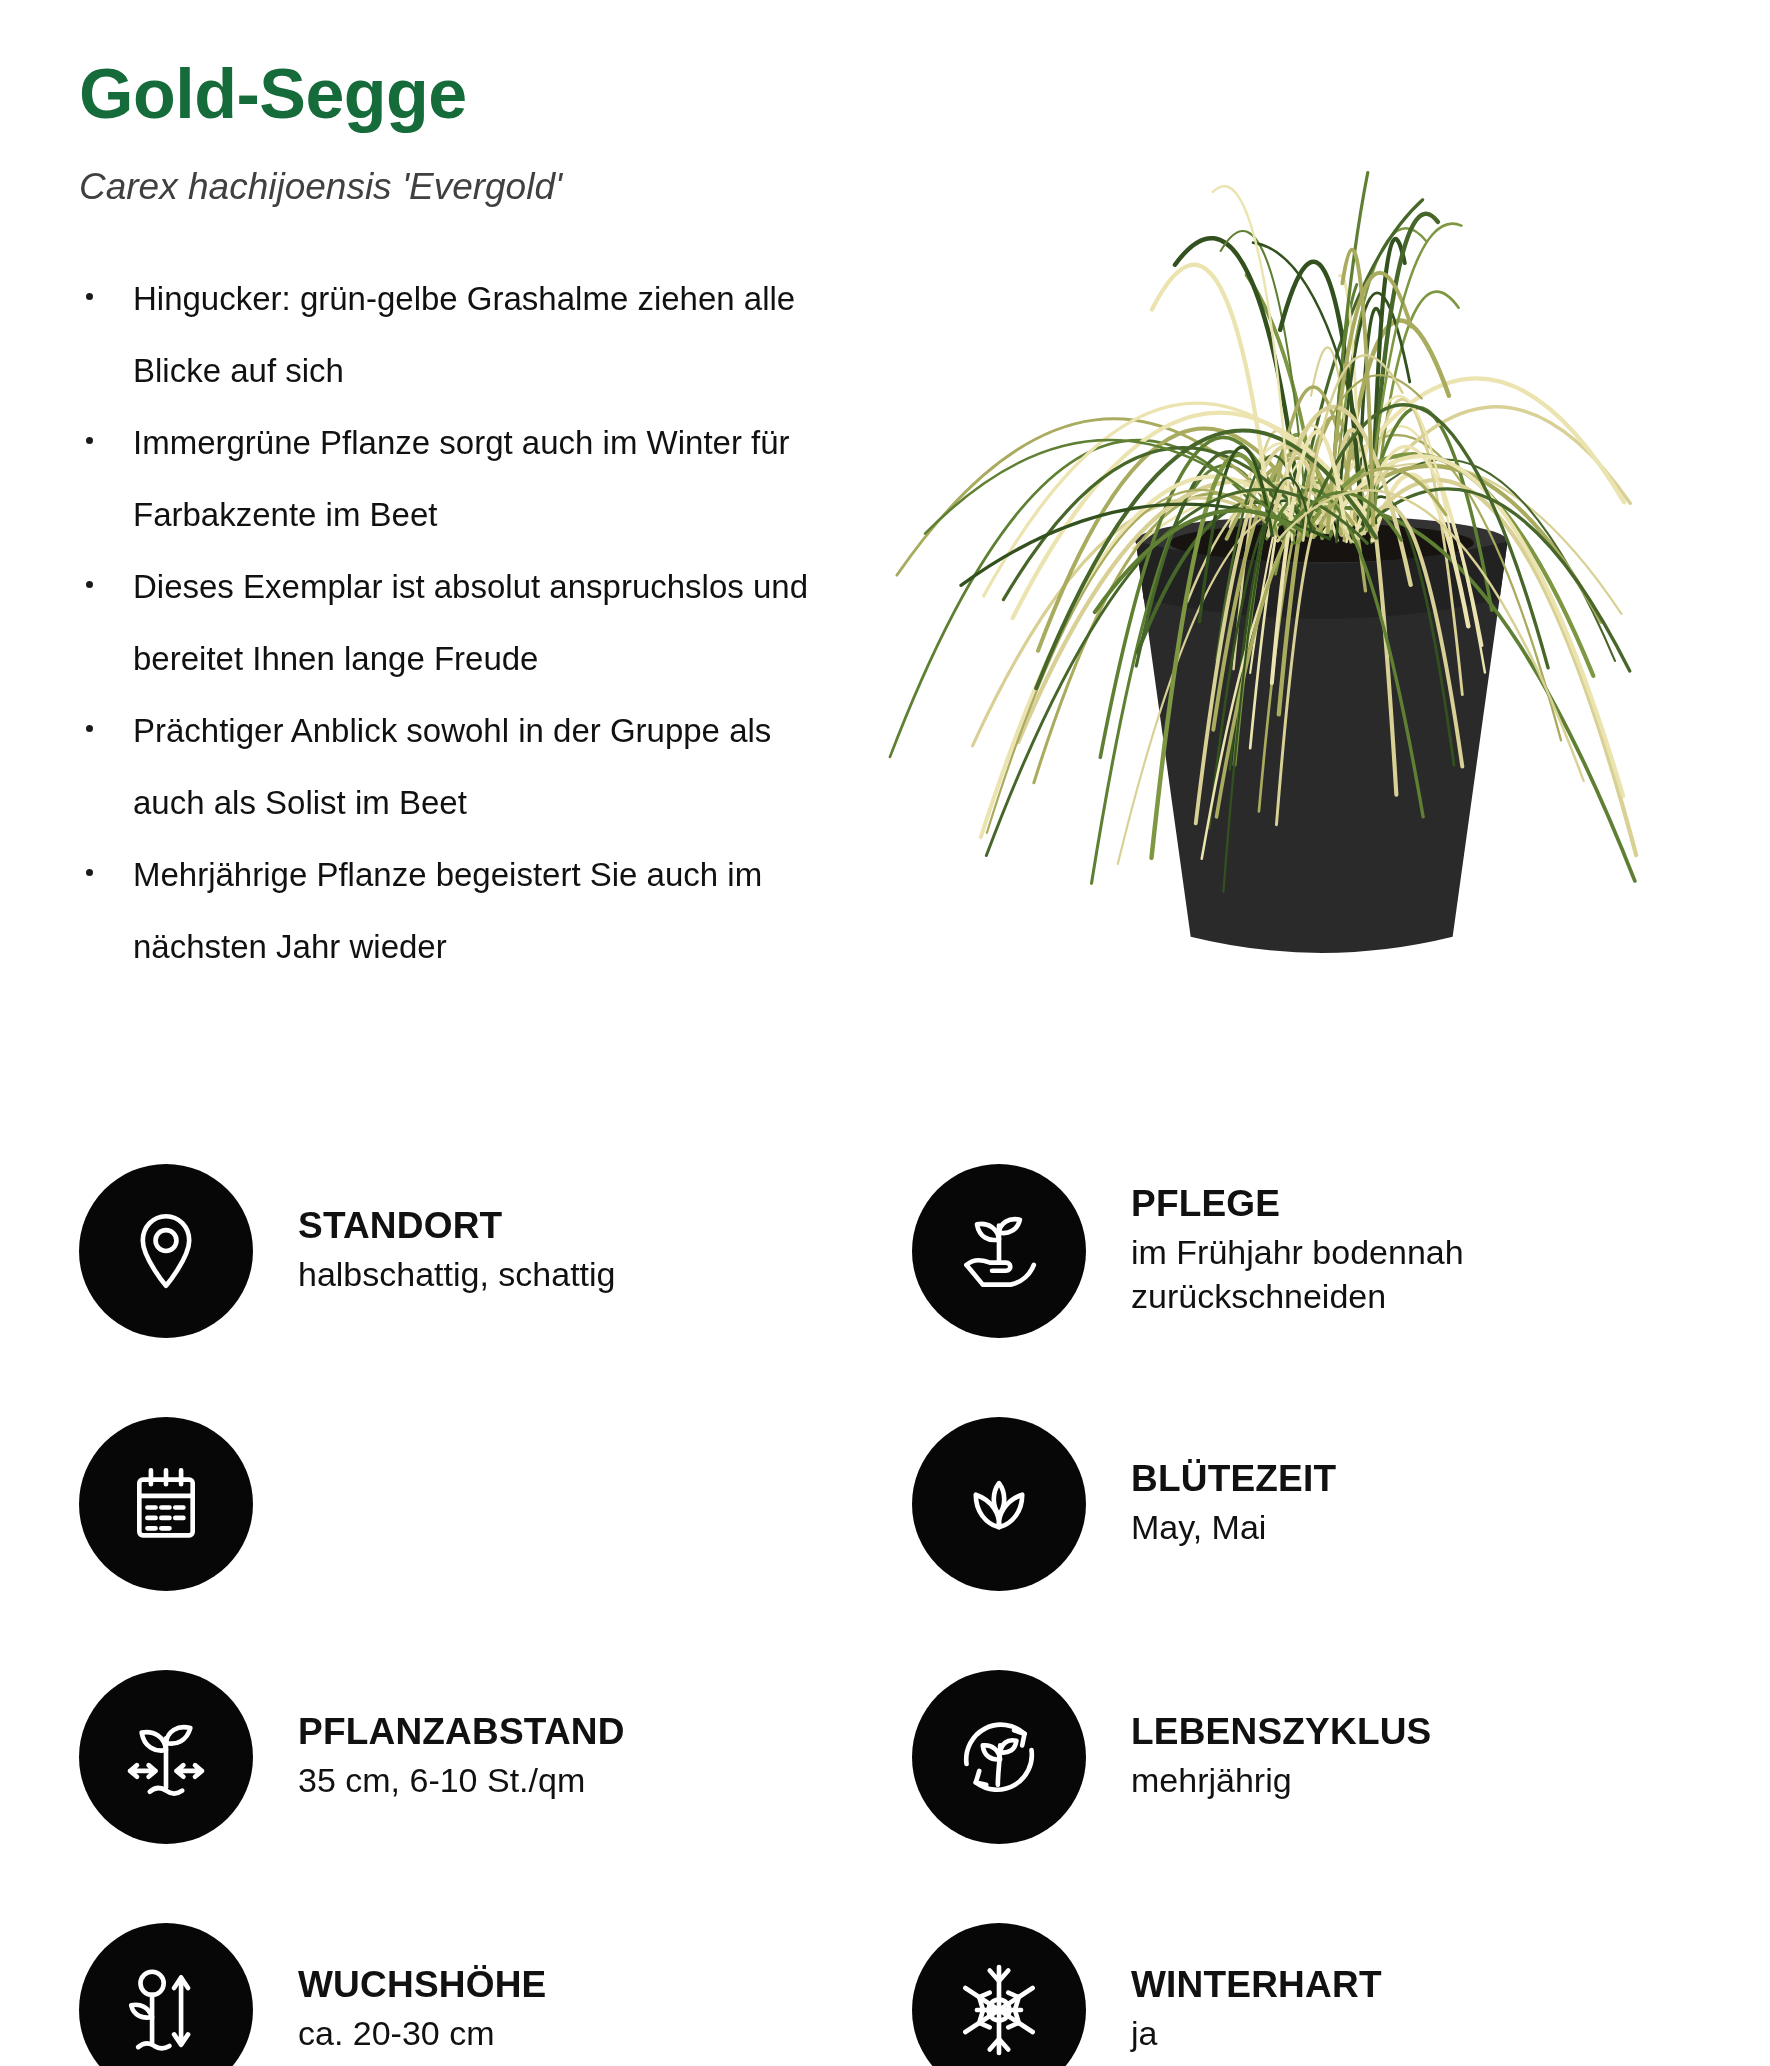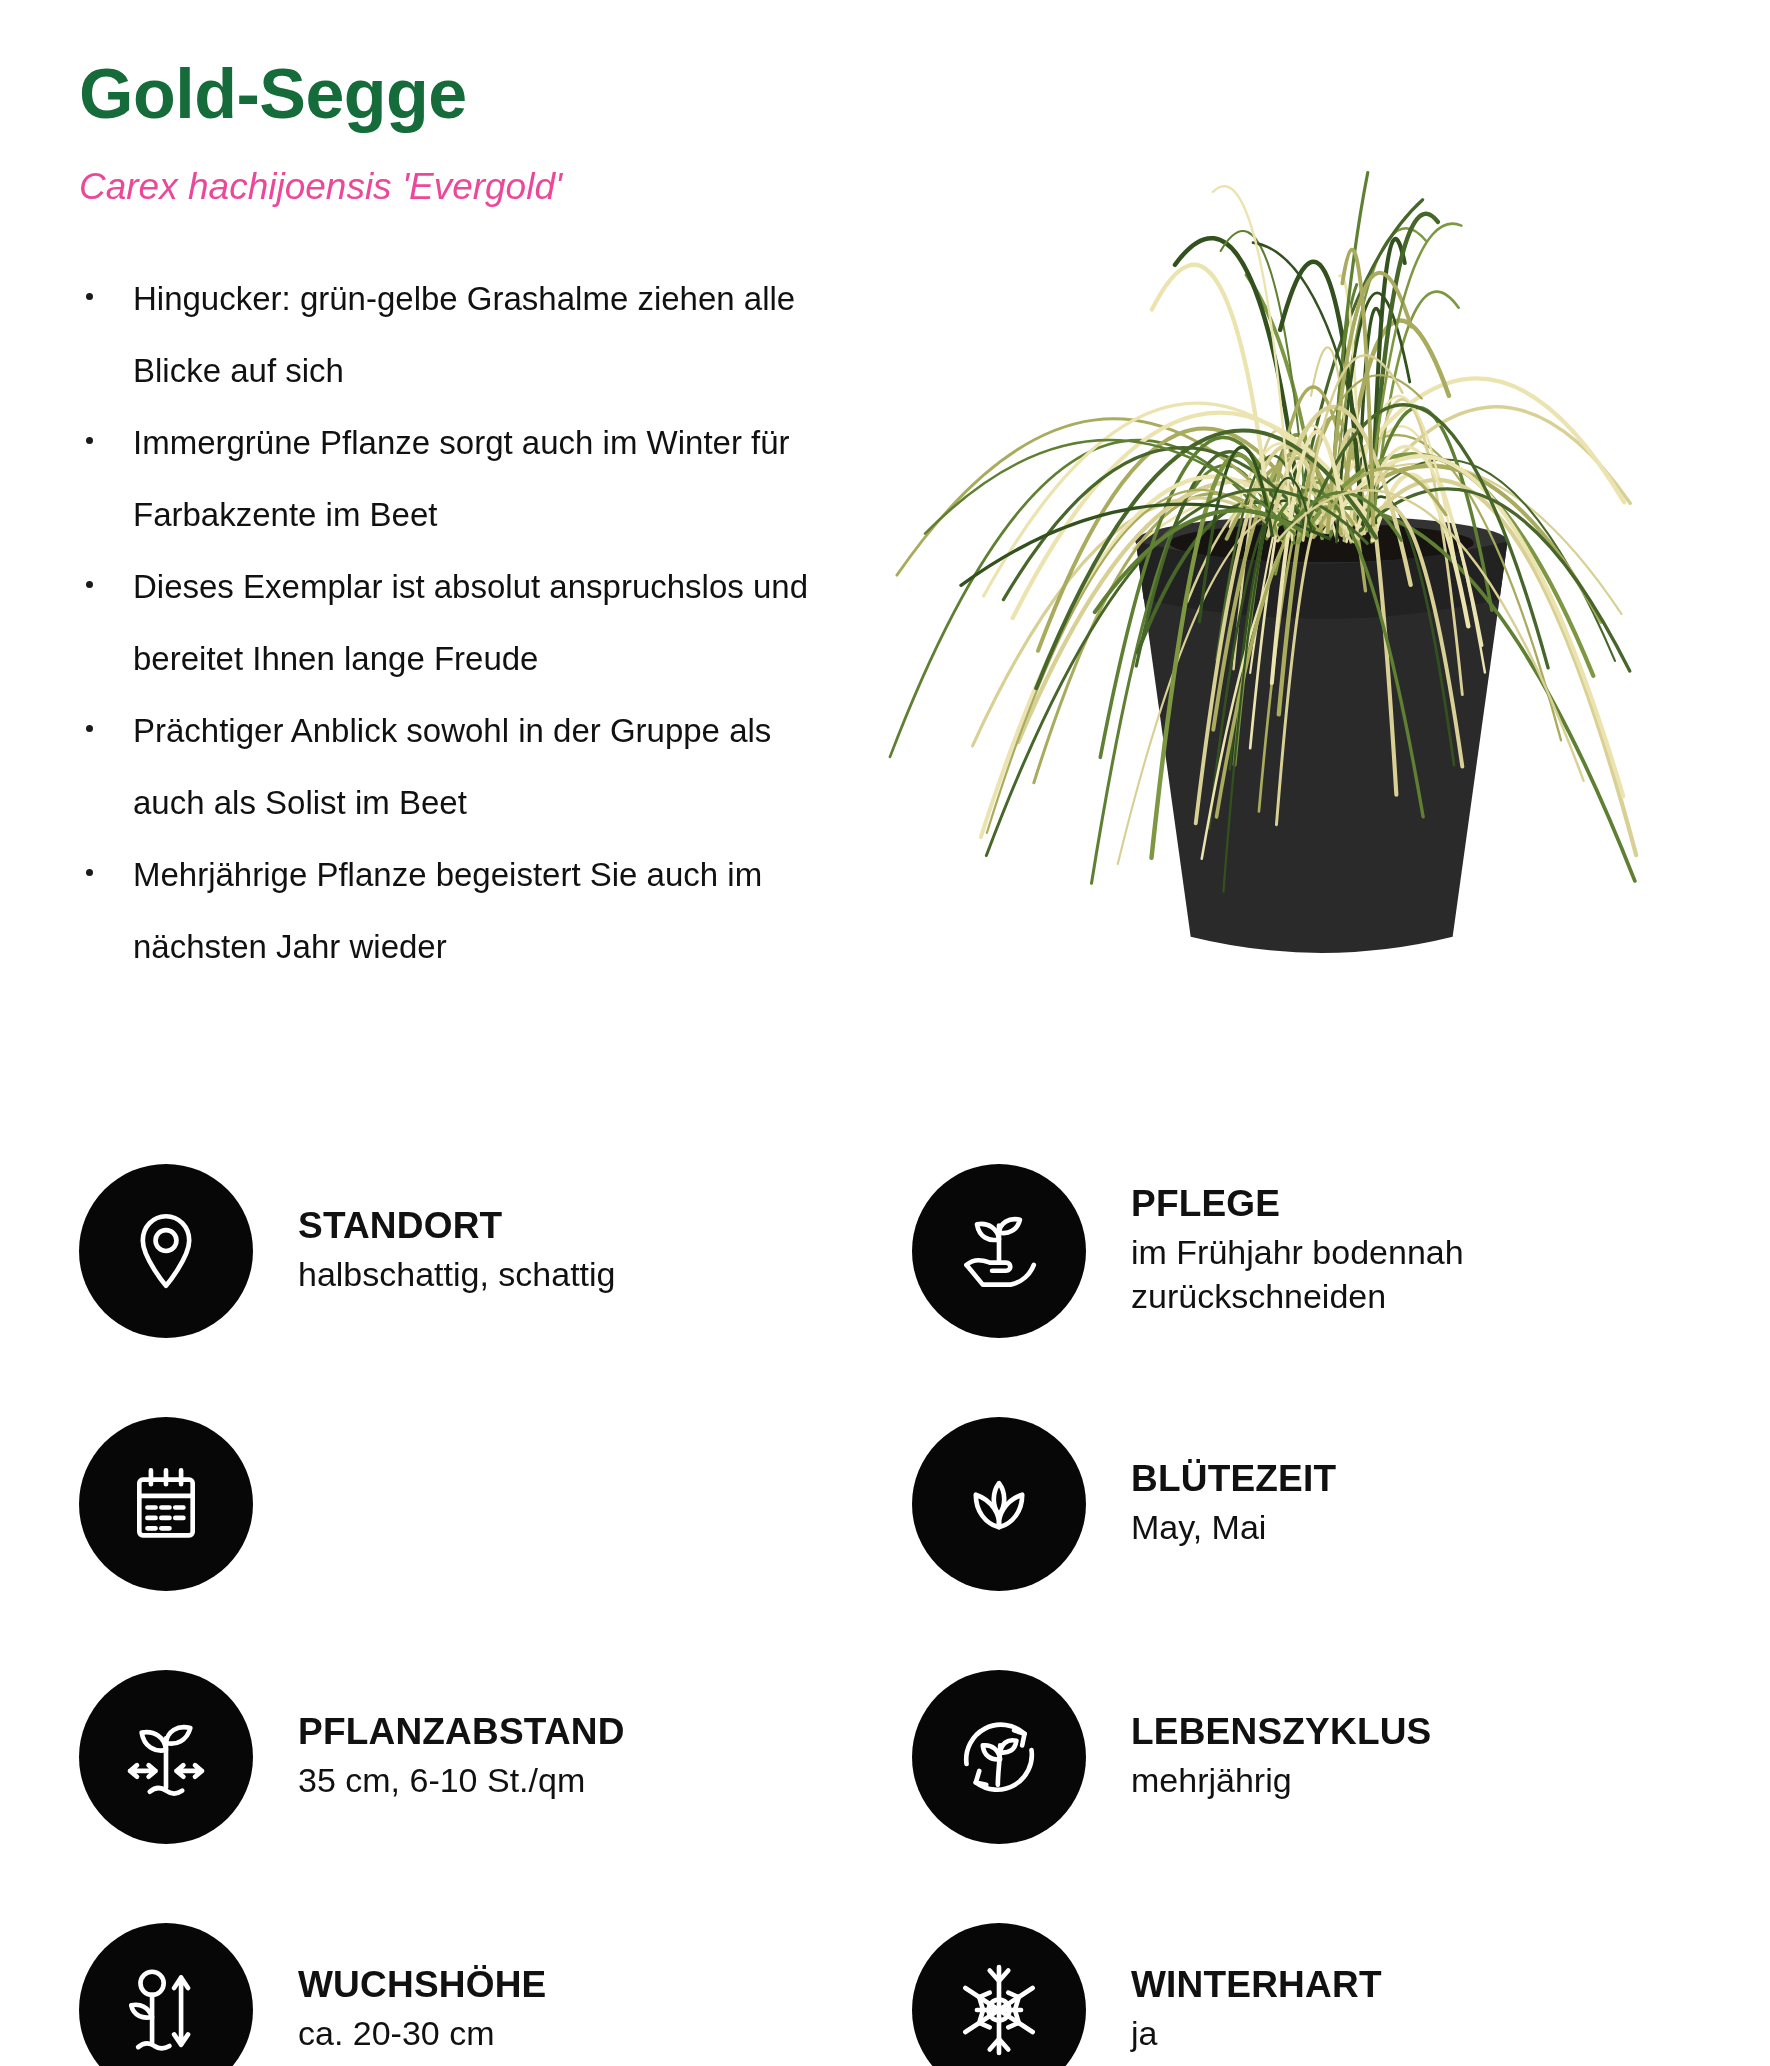--- a/index.html
+++ b/index.html
@@ -7,21 +7,21 @@
     width:1771px;height:2066px;position:relative;overflow:hidden;
     font-family:"Liberation Sans", sans-serif;color:#1a1a1a;
   }
   
   .header{position:absolute;left:79px;top:54px;width:784px;}
   .title{
     font-size:70px;font-weight:700;color:#156B39;margin:0;line-height:1.15;
     letter-spacing:-0.5px;
   }
   .subtitle{
-    font-size:37px;font-style:italic;margin:29.5px 0 0 0;color:#ec4899;line-height:1.25;
+    font-size:37px;font-style:italic;margin:29.5px 0 0 0;color:#404040;line-height:1.25;
   }
   
   .bullets{
     list-style:none;margin:53px 0 0 0;padding:0;width:756px;
     font-size:33px;line-height:72px;color:#111;
   }
   .bullets li{position:relative;padding-left:54px;}
   .bullets li::before{
     content:'';position:absolute;left:7.4px;top:30px;width:7px;height:7px;
     border-radius:50%;background:#1a1a1a;

